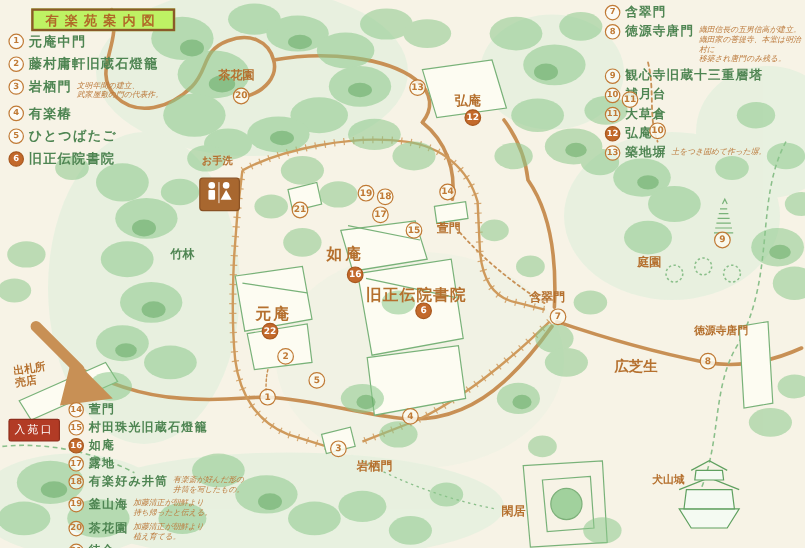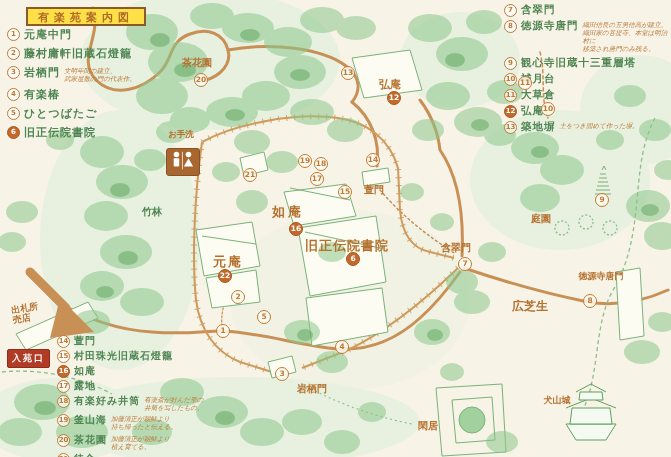--- a/index.html
+++ b/index.html
@@ -2,21 +2,21 @@
 <html><head>
 <meta charset="utf-8">
 <style>
   html,body{margin:0;padding:0;}
   body{font-family:"DejaVu Sans",sans-serif;}
   #stage{position:relative;width:671px;height:457px;background:#f7f3e6;overflow:hidden;}
   #map-art{position:absolute;left:0;top:0;}
 
   
   #title-box{position:absolute;left:26px;top:7px;width:120px;height:19px;
-    border:2px solid #8a5a28;background:#fde047;color:#b06a28;font-weight:bold;
+    border:2px solid #8a5a28;background:#bef264;color:#b06a28;font-weight:bold;
     font-size:11px;line-height:17px;text-align:center;letter-spacing:5px;box-sizing:border-box;}
 
   
   .legend{position:absolute;}
   #legend-left{left:7px;top:27px;width:210px;}
   #legend-right{left:504px;top:3px;width:167px;}
   #legend-bottom{left:57px;top:334px;width:230px;}
   .lrow{display:flex;align-items:flex-start;margin-bottom:4px;}
   #legend-right .lrow{margin-bottom:2px;}
   #legend-bottom .lrow{margin-bottom:1px;}
@@ -31,21 +31,21 @@
 
   
   .maplabel{position:absolute;transform:translate(-50%,-50%);color:#b5702e;
     white-space:nowrap;font-weight:bold;}
   .mapbadge{position:absolute;width:12px;height:12px;margin:-6px 0 0 -6px;border-radius:50%;
     border:1px solid #c07a35;background:rgba(252,250,240,.85);color:#c07a35;
     font-size:7.5px;line-height:12px;text-align:center;font-weight:bold;}
   .mapbadge.filled{background:#c3692b;color:#fff;border-color:#a8581f;}
 
   #entrance-badge{position:absolute;left:7px;top:349px;background:#b23b25;color:#fff;
-    font-size:9px;font-weight:bold;padding:2px 4px;letter-spacing:2px;border-radius:2px;
+    font-size:9px;font-weight:normal;padding:2px 4px;letter-spacing:2px;border-radius:2px;
     border:1px solid #8e2d1c;}
   #ticket-label{position:absolute;left:12px;top:303px;color:#b5702e;font-size:9px;
     font-weight:bold;white-space:pre-line;line-height:1.15;transform:rotate(-9deg);}
   #restroom-box{position:absolute;left:166px;top:148px;width:32px;height:26px;
     background:#a8672f;border-radius:3px;border:1px solid #8a5224;}
   #restroom-label{position:absolute;left:181px;top:141px;transform:translate(-50%,-100%);
     color:#b5702e;font-size:8.5px;font-weight:bold;white-space:nowrap;}
 </style>
 </head>
 <body>

